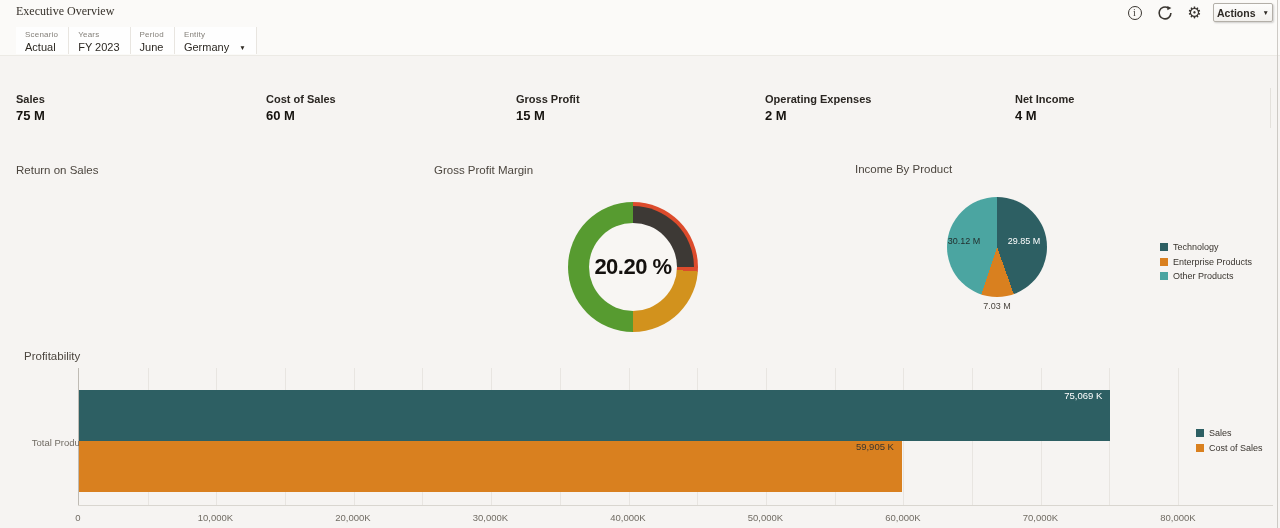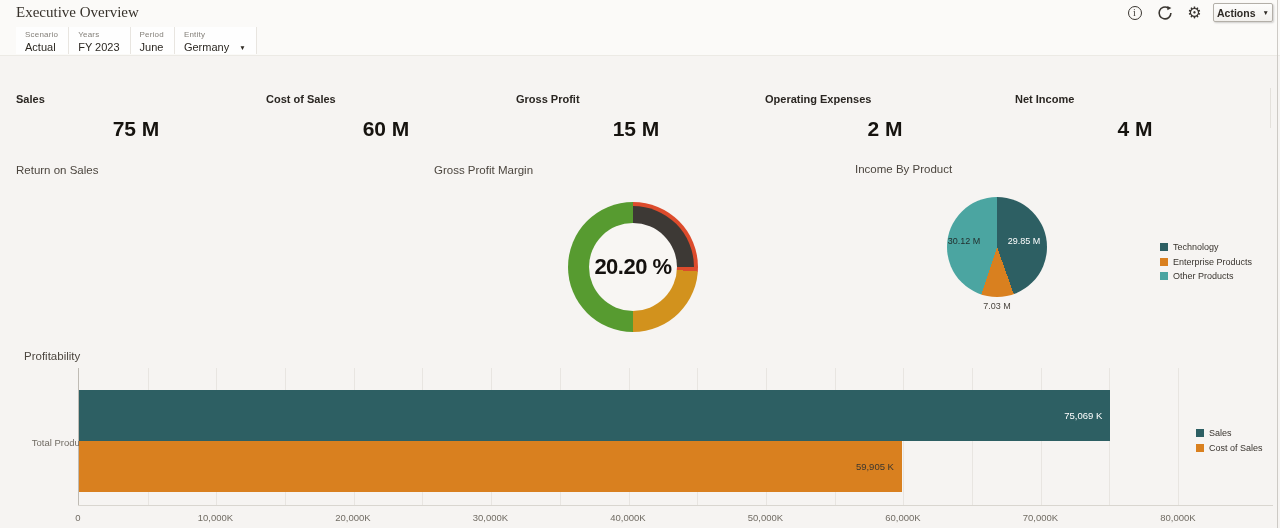--- a/index.html
+++ b/index.html
@@ -2,21 +2,21 @@
 <html><head>
 <meta charset="utf-8">
 <style>
   * { margin:0; padding:0; box-sizing:border-box; }
   html,body { width:1280px; height:528px; }
   body { font-family:"Liberation Sans", sans-serif; background:#f6f4f2; overflow:hidden; }
   .screen { position:relative; width:1280px; height:528px; background:#f6f4f2; }
 
   
   .header { position:absolute; left:0; top:0; width:1280px; height:56px; background:#fbfaf8; border-bottom:1px solid #eceae5; }
-  .page-title { position:absolute; left:16px; top:4px; font-family:"Liberation Serif", serif; font-size:15px; color:#36312a; }
+  .page-title { position:absolute; left:16px; top:4px; font-family:"Liberation Serif", serif; font-size:12px; color:#36312a; }
   .hdr-icons { position:absolute; left:1126px; top:4px; display:flex; align-items:center; gap:13px; }
   .icon-btn { width:17px; height:17px; display:flex; align-items:center; justify-content:center; cursor:pointer; }
   .info-circle { width:14px; height:14px; border:1.4px solid #3a3631; border-radius:50%; display:flex; align-items:center; justify-content:center;
                  font-family:"Liberation Serif", serif; font-size:10px; line-height:10px; color:#3a3631; }
   .gear { font-family:"DejaVu Sans", sans-serif; font-size:16px; color:#3a3631; line-height:16px; }
   .actions-btn { position:absolute; left:1213px; top:3px; width:60px; height:19px; border:1px solid #b3afa8; border-radius:2px;
                  background:linear-gradient(#fdfdfc,#f2f0ed); box-shadow:1px 1px 2px rgba(0,0,0,0.18);
                  display:flex; align-items:center; justify-content:center; gap:7px; cursor:pointer; }
   .actions-btn .lbl { font-size:10.5px; font-weight:bold; color:#2e2a25; }
   .caret { font-size:6.5px; color:#2e2a25; }
@@ -26,21 +26,21 @@
   .pov-item { padding:3px 10px 0 9px; border-right:1px solid #e8e5e0; cursor:pointer; }
   .pov-item:last-child { border-right:1px solid #e8e5e0; }
   .pov-label { font-size:8px; color:#837f78; letter-spacing:.2px; }
   .pov-value { font-size:11px; color:#2c2822; margin-top:2px; display:flex; align-items:center; gap:10px; }
   .pov-caret { font-size:6.5px; color:#2c2822; }
 
   
   .kpi-row { position:absolute; left:16px; top:93px; width:1255px; height:36px; }
   .kpi { position:absolute; top:0; width:240px; }
   .kpi-label { font-size:11px; font-weight:bold; color:#2a2622; }
-  .kpi-value { font-size:21px; font-weight:bold; color:#16130f; margin-top:12px;text-align:center; }
+  .kpi-value { font-size:13px; font-weight:bold; color:#16130f; margin-top:3px; }
   .kpi-edge { position:absolute; left:1270px; top:88px; width:1px; height:40px; background:#e4e1dc; }
 
   
   .sec-title { position:absolute; font-size:11.5px; color:#4c463f; }
 
   
   .gauge { position:absolute; width:130px; height:130px; cursor:pointer; }
   .ring { position:absolute; inset:0; border-radius:50%; }
   .ind  { position:absolute; inset:4px; border-radius:50%; }
   .hole { position:absolute; inset:21px; border-radius:50%; background:#f8f6f3; }
@@ -55,21 +55,21 @@
   .pie-lab.other { left:-5px; top:39px; color:#23302f; }
   .pie-lab.ent   { left:28px; top:104px; color:#4a453e; }
   .legend { position:absolute; }
   .legend-item { display:flex; align-items:center; margin-bottom:4.5px; }
   .swatch { width:8px; height:8px; margin-right:5px; }
   .legend-text { font-size:9px; color:#39342e; }
 
   
   .chart-area { position:absolute; left:78px; top:368px; width:1100px; height:137px; border-left:1px solid #bfbbb4; }
   .gridline { position:absolute; top:0; width:1px; height:137px; background:#e8e5e1; }
-  .hbar { position:absolute; left:0; height:51px; z-index:1; display:flex; align-items:center; justify-content:flex-end; cursor:pointer; }
+  .hbar { position:absolute; left:0; height:51px; z-index:1; display:flex; justify-content:flex-end; cursor:pointer; }
   .bar-sales { top:22px; }
   .bar-cos { top:73px; }
   .bar-label { font-size:9.5px; padding-right:8px; white-space:nowrap; }
   .bar-label.light { color:#ffffff; }
   .bar-label.dark { color:#3b362f; }
   .axis-line { position:absolute; left:78px; top:505px; width:1195px; height:1px; background:#d9d6d0; }
   .cat-label { position:absolute; left:18px; top:437px; width:74px; text-align:right; font-size:9.5px; color:#716c64; }
   .x-tick { position:absolute; top:512px; transform:translateX(-50%); font-size:9.5px; color:#716c64; white-space:nowrap; }
 
   .right-edge { position:absolute; left:1277px; top:0; width:1px; height:528px; background:#cdcac5; }

